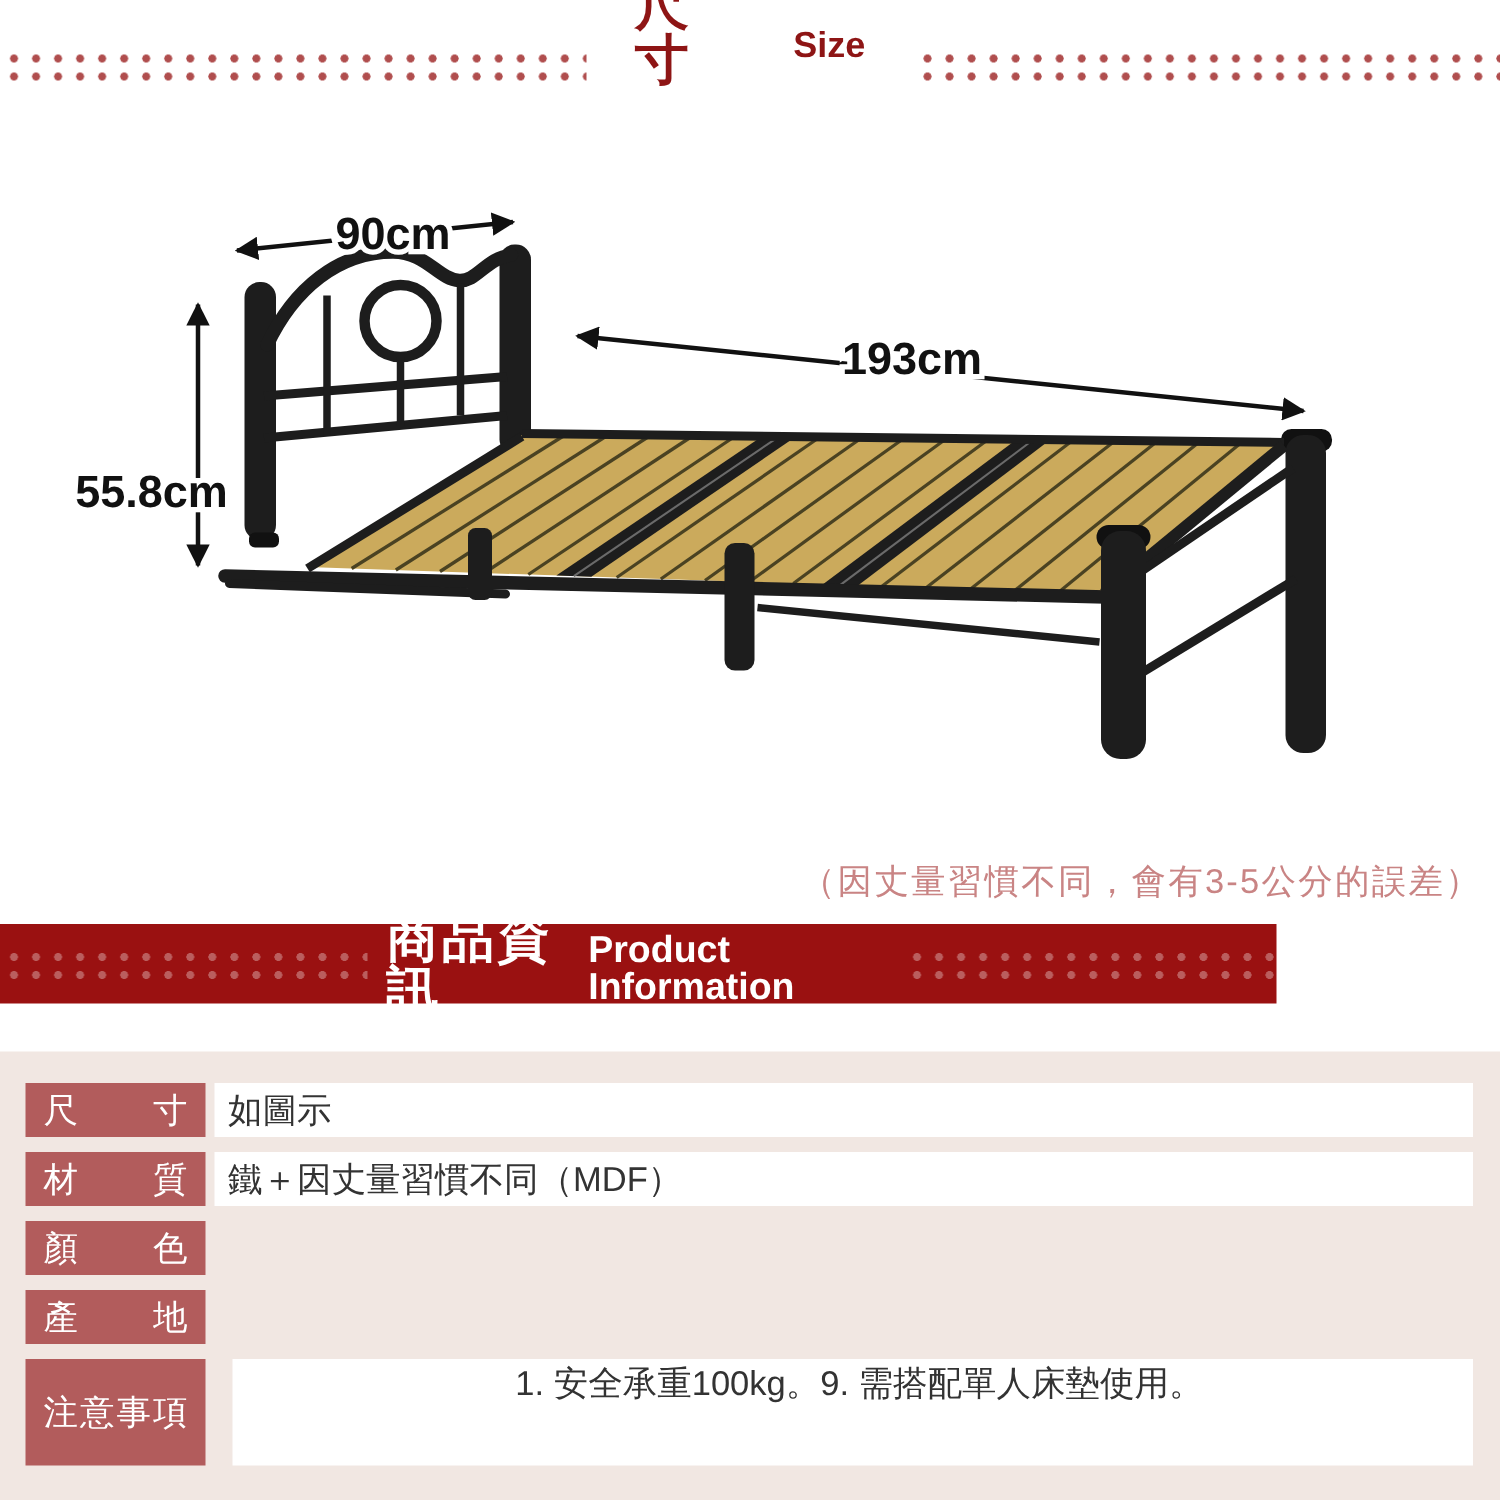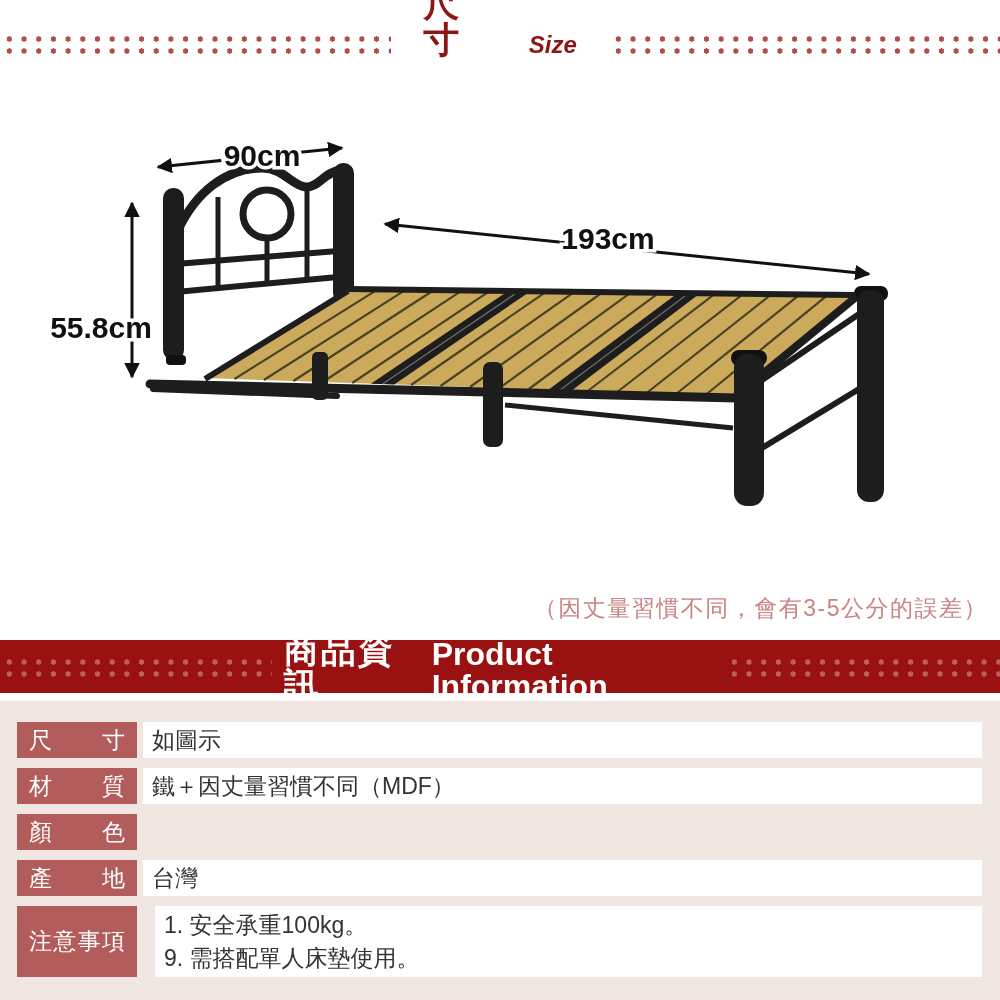--- a/index.html
+++ b/index.html
@@ -13,52 +13,52 @@
 
   
   .size-header{position:absolute;left:0;top:24px;width:1000px;height:34px;
     display:flex;align-items:flex-end;justify-content:center;gap:32px;}
   .dotrow{height:24px;margin-bottom:2px;
     background-image:radial-gradient(circle,var(--dot-red) 2.5px,transparent 2.8px);
     background-size:14.7px 12px;background-position:2px 1px;}
   .dotrow.w1{width:404px;}
   .dotrow.w2{width:404px;}
   .size-title-zh{font-size:36px;font-weight:bold;color:var(--title-red);line-height:1;letter-spacing:2px;}
-  .size-title-en{font-size:24px;font-weight:bold;color:var(--title-red);line-height:1;margin-bottom:1px;font-style:italic;}
+  .size-title-en{font-size:24px;font-weight:bold;color:var(--title-red);line-height:1;margin-bottom:15px;}
 
   
   .bed-svg{position:absolute;left:0;top:70px;width:1000px;height:560px;}
   .dim-text{font-family:"Liberation Sans",sans-serif;font-size:30px;font-weight:bold;fill:#111;
     stroke:#fff;stroke-width:7px;paint-order:stroke;text-anchor:middle;}
 
   
-  .measure-note{position:absolute;top:593px;right:12px;font-size:23px;letter-spacing:1.5px;
+  .measure-note{position:absolute;top:572px;right:12px;font-size:23px;letter-spacing:1.5px;
     color:var(--note-pink);}
 
   
-  .info-band{position:absolute;left:0;top:640px;width:1000px;height:53px;background:var(--band-red);
+  .info-band{position:absolute;left:0;top:616px;width:851px;height:53px;background:var(--band-red);
     display:flex;align-items:center;justify-content:center;gap:12px;}
   .band-dots{height:24px;
     background-image:radial-gradient(circle,rgba(255,255,255,.32) 2.5px,transparent 2.8px);
     background-size:14.7px 12px;background-position:2px 1px;}
   .band-dots.w1{width:296px;}
   .band-dots.w2{width:300px;}
   .band-title-zh{font-size:35px;font-weight:bold;color:#fff;letter-spacing:2px;line-height:1;}
-  .band-title-en{font-size:32px;font-weight:bold;color:#fff;line-height:1;margin-top:6px;}
+  .band-title-en{font-size:25px;font-weight:bold;color:#fff;line-height:1;margin-top:6px;}
 
   
   .pink-section{position:absolute;left:0;top:701px;width:1000px;height:299px;background:var(--pink-bg);}
   .info-table{position:absolute;left:17px;top:21px;width:965px;}
   .info-row{display:flex;gap:6px;height:36px;margin-bottom:10px;}
   .info-row.tall{height:71px;margin-bottom:0;}
   .info-label{width:120px;background:var(--rose);color:#fff;font-size:23px;
     display:flex;align-items:center;justify-content:space-between;padding:0 12px;flex:none;}
   .info-value{flex:1;background:#fff;font-size:23px;color:var(--ink);
     display:flex;align-items:center;padding-left:9px;text-align:center;}
-  .info-value.multi{flex-direction:column;align-items:flex-start;justify-content:center;line-height:33px;margin-left:12px;}
+  .info-value.multi{align-items:flex-start;justify-content:center;line-height:33px;margin-left:12px;}
 </style>
 </head>
 <body>
 
 <div class="size-header">
   <div class="dotrow w1"></div>
   <div class="size-title-zh">尺寸</div>
   <div class="size-title-en">Size</div>
   <div class="dotrow w2"></div>
 </div>
@@ -175,21 +175,20 @@
           <span>顏</span>
           <span>色</span>
         </div>
     </div>
 
     <div class="info-row">
       <div class="info-label">
           <span>產</span>
           <span>地</span>
         </div>
-      <div class="info-value">台灣</div>
     </div>
 
     <div class="info-row tall">
       <div class="info-label">
           <span>注</span>
           <span>意</span>
           <span>事</span>
           <span>項</span>
         </div>
       <div class="info-value multi">

